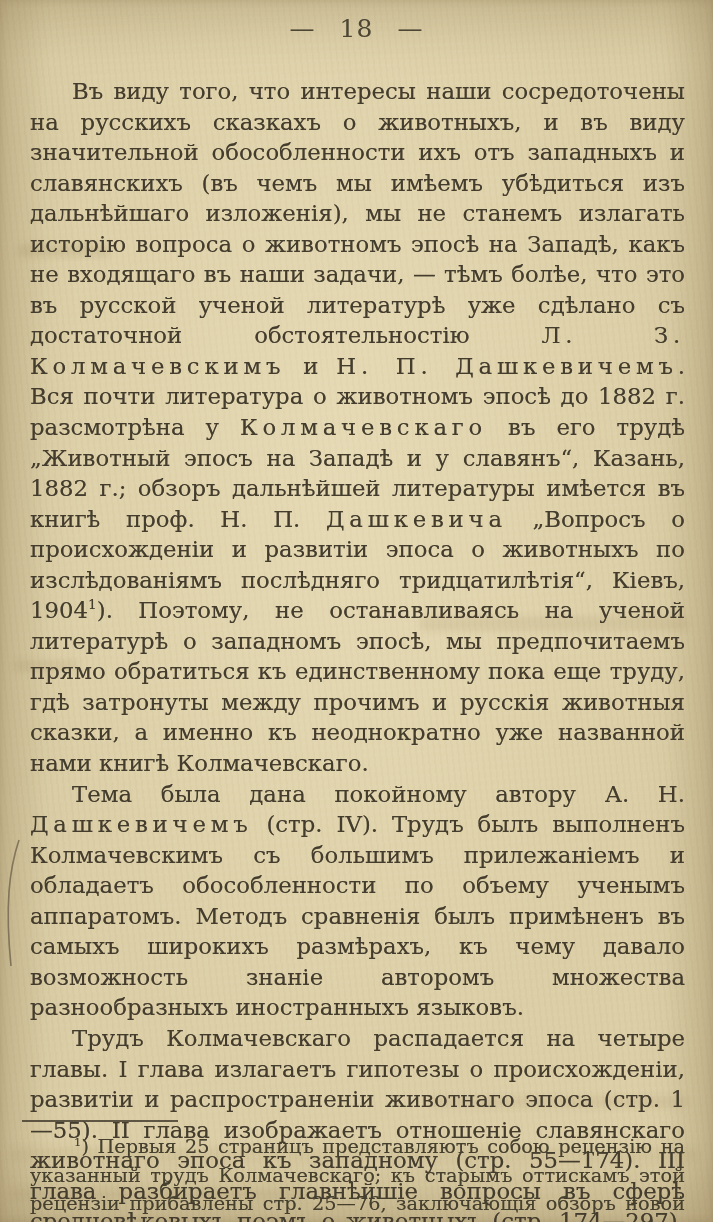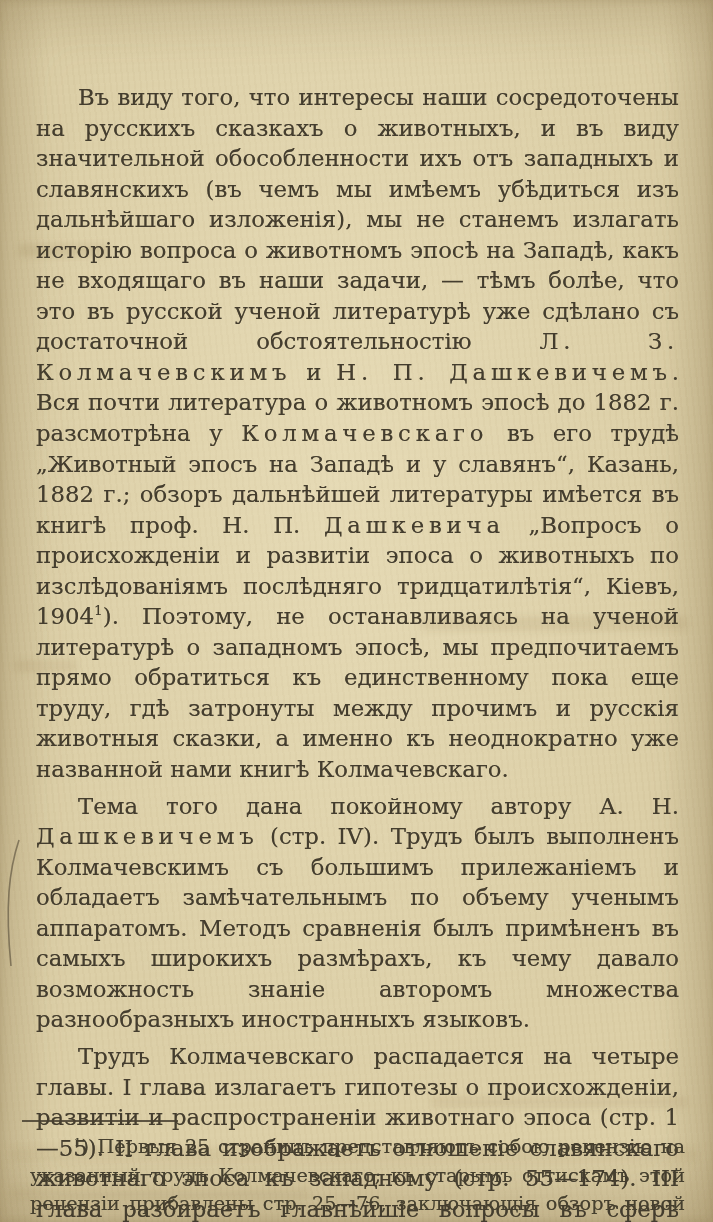--- a/index.html
+++ b/index.html
@@ -32,21 +32,21 @@
   }
   .header .dash{margin:0 24px;}
   .textblock{
     position:absolute; left:30px; right:28px; top:76px;
     font-size:22.8px;
     line-height:30.55px;
     text-align:justify;
     color:#443d2e;
     text-shadow:0 0 0.6px rgba(68,61,46,0.55);
   }
-  .textblock p{margin:6px; text-indent:42px;}
+  .textblock p{margin:0; text-indent:42px;}
   .sperr{letter-spacing:0.21em;}
   sup{font-size:60%; line-height:0; vertical-align:super;}
   .fn-rule{
     position:absolute; left:22px; top:1120px; width:156px; height:0;
     border-top:2px solid rgba(72,64,48,0.85);
   }
   .footnote{
     position:absolute; left:30px; right:28px; top:1133px;
     font-size:19.3px;
     line-height:28.5px;
@@ -67,35 +67,38 @@
   .s3{left:14px;  top:660px;  width:64px;  height:12px; background:rgba(136,112,66,0.11);}
   .s4{left:430px; top:1096px; width:258px; height:12px; background:rgba(136,112,66,0.10);}
   .s5{left:10px;  top:1148px; width:688px; height:13px; background:rgba(136,112,66,0.08);}
   .s6{left:10px;  top:1188px; width:300px; height:12px; background:rgba(136,112,66,0.08);}
 </style>
 </head>
 <body>
 
 <div class="page">
 
+  <div class="header">
+    <span class="dash">—</span><span class="pagenum">18</span><span class="dash">—</span>
+  </div>
 
   <div class="smudge s1"></div>
   <div class="smudge s2"></div>
   <div class="smudge s3"></div>
   <div class="smudge s4"></div>
   <div class="smudge s5"></div>
   <div class="smudge s6"></div>
 
   <svg class="margin-mark" width="24" height="132" viewBox="0 0 24 132">
     <path d="M17 2 C7 32, 3 68, 9 128" fill="none" stroke="rgba(84,74,55,0.6)" stroke-width="1.6"></path>
   </svg>
 
   <div class="textblock">
       <p><span>Въ виду того, что интересы наши сосредоточены на русскихъ сказкахъ о животныхъ, и въ виду значительной обособленности ихъ отъ западныхъ и славянскихъ (въ чемъ мы имѣемъ убѣдиться изъ дальнѣйшаго изложенія), мы не станемъ излагать исторію вопроса о животномъ эпосѣ на Западѣ, какъ не входящаго въ наши задачи, — тѣмъ болѣе, что это въ русской ученой литературѣ уже сдѣлано съ достаточной обстоятельностію </span><span class="sperr">Л. З. Колмачевскимъ</span><span> и </span><span class="sperr">Н. П. Дашкевичемъ</span><span>. Вся почти литература о животномъ эпосѣ до 1882 г. разсмотрѣна у </span><span class="sperr">Колмачевскаго</span><span> въ его трудѣ „Животный эпосъ на Западѣ и у славянъ“, Казань, 1882 г.; обзоръ дальнѣйшей литературы имѣется въ книгѣ проф. Н. П. </span><span class="sperr">Дашкевича</span><span> „Вопросъ о происхожденіи и развитіи эпоса о животныхъ по изслѣдованіямъ послѣдняго тридцатилѣтія“, Кіевъ, 1904</span><sup>1</sup><span>). Поэтому, не останавливаясь на ученой литературѣ о западномъ эпосѣ, мы предпочитаемъ прямо обратиться къ единственному пока еще труду, гдѣ затронуты между прочимъ и русскія животныя сказки, а именно къ неоднократно уже названной нами книгѣ Колмачевскаго.</span></p>
-      <p><span>Тема того дана покойному автору А. Н. </span><span class="sperr">Дашкевичемъ</span><span> (стр. IV). Трудъ былъ выполненъ Колмачевскимъ съ большимъ прилежаніемъ и обладаетъ замѣчательнымъ по объему ученымъ аппаратомъ. Методъ сравненія былъ примѣненъ въ самыхъ широкихъ размѣрахъ, къ чему давало возможность знаніе авторомъ множества разнообразныхъ иностранныхъ языковъ.</span></p>
+      <p><span>Тема была дана покойному автору А. Н. </span><span class="sperr">Дашкевичемъ</span><span> (стр. IV). Трудъ былъ выполненъ Колмачевскимъ съ большимъ прилежаніемъ и обладаетъ обособленности по объему ученымъ аппаратомъ. Методъ сравненія былъ примѣненъ въ самыхъ широкихъ размѣрахъ, къ чему давало возможность знаніе авторомъ множества разнообразныхъ иностранныхъ языковъ.</span></p>
       <p><span>Трудъ Колмачевскаго распадается на четыре главы. I глава излагаетъ гипотезы о происхожденіи, развитіи и распространеніи животнаго эпоса (стр. 1—55). II глава изображаетъ отношеніе славянскаго животнаго эпоса къ западному (стр. 55—174). III глава разбираетъ главнѣйшіе вопросы въ сферѣ средневѣковыхъ поэмъ о животныхъ (стр. 174—297). IV глава касается сатирическаго элемента въ предѣлахъ животнаго эпоса.</span></p>
     </div>
 
   <div class="fn-rule"></div>
 
   <div class="footnote">
     <p><sup>1</sup><span>) Первыя 25 страницъ представляютъ собою рецензію на указанный трудъ Колмачевскаго; къ старымъ оттискамъ этой рецензіи прибавлены стр. 25—76, заключающія обзоръ новой литературы о западномъ животномъ эпосѣ.</span></p>
   </div>
 
 </div>

